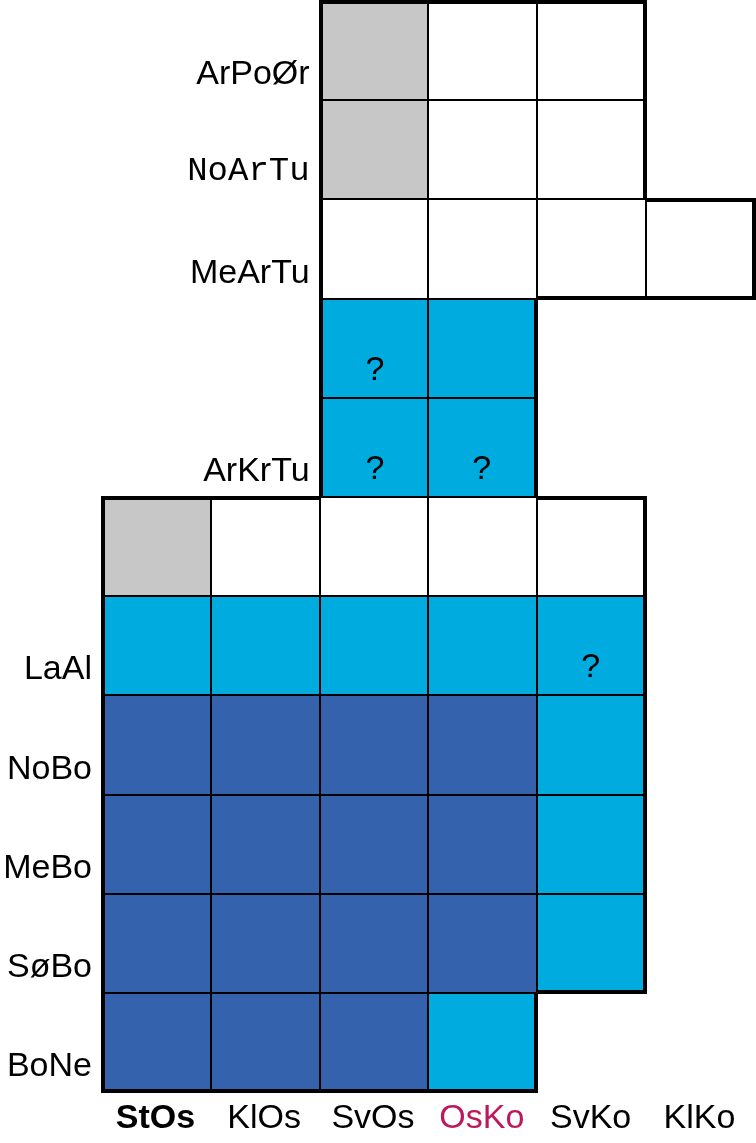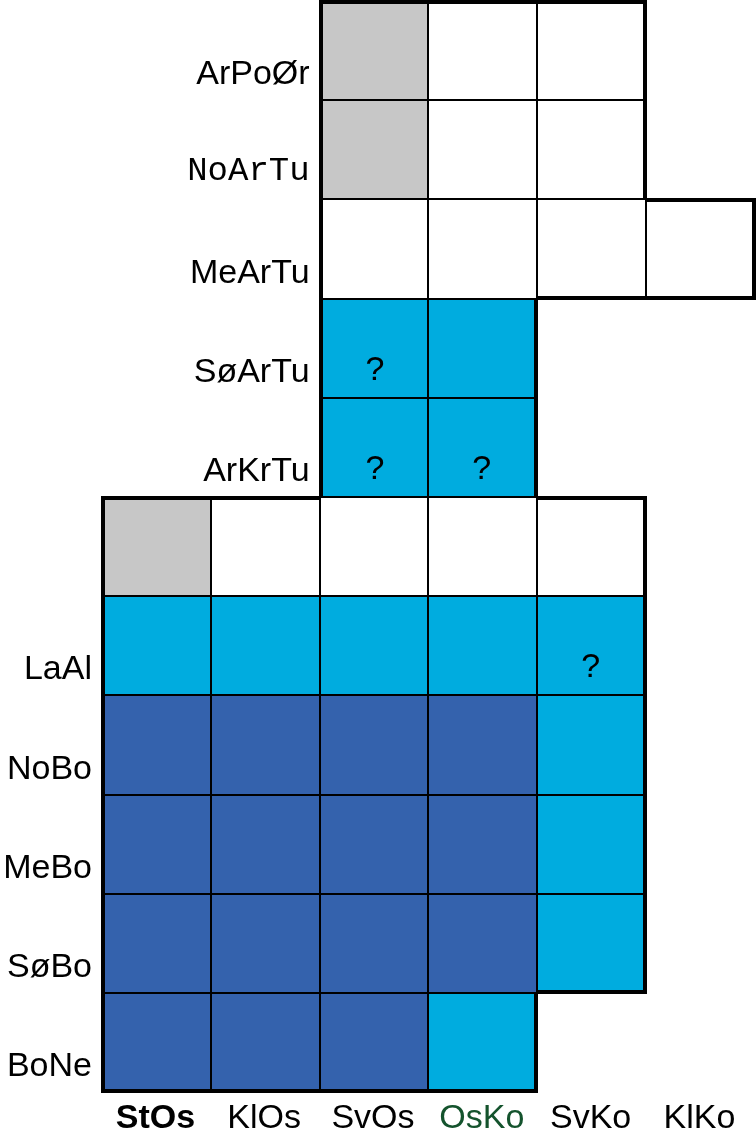--- a/index.html
+++ b/index.html
@@ -65,21 +65,20 @@
     <div class="cell" style="left: 536.2px; top: 0px; width: 110.8px; height: 101.2px; background: rgb(255, 255, 255); border-color: rgb(0, 0, 0); border-width: 4px 4px 2px 2px;"></div>
     <div class="row-label" style="left: 0px; top: 99.2px; height: 99.2px; width: 309.6px; color: rgb(0, 0, 0); font-family: Liberation Mono, monospace;">NoArTu</div>
     <div class="cell" style="left: 318.6px; top: 99.2px; width: 110.8px; height: 101.2px; background: rgb(199, 199, 199); border-color: rgb(0, 0, 0); border-width: 2px 2px 2px 4px;"></div>
     <div class="cell" style="left: 427.4px; top: 99.2px; width: 110.8px; height: 101.2px; background: rgb(255, 255, 255); border-color: rgb(0, 0, 0); border-width: 2px;"></div>
     <div class="cell" style="left: 536.2px; top: 99.2px; width: 110.8px; height: 101.2px; background: rgb(255, 255, 255); border-color: rgb(0, 0, 0); border-width: 2px 4px 2px 2px;"></div>
     <div class="row-label" style="left: 0px; top: 198.4px; height: 99.2px; width: 309.6px; color: rgb(0, 0, 0);">MeArTu</div>
     <div class="cell" style="left: 318.6px; top: 198.4px; width: 110.8px; height: 101.2px; background: rgb(255, 255, 255); border-color: rgb(0, 0, 0); border-width: 2px 2px 2px 4px;"></div>
     <div class="cell" style="left: 427.4px; top: 198.4px; width: 110.8px; height: 101.2px; background: rgb(255, 255, 255); border-color: rgb(0, 0, 0); border-width: 2px;"></div>
     <div class="cell" style="left: 536.2px; top: 198.4px; width: 110.8px; height: 101.2px; background: rgb(255, 255, 255); border-color: rgb(0, 0, 0); border-width: 2px 2px 4px;"></div>
     <div class="cell" style="left: 645px; top: 198.4px; width: 110.8px; height: 101.2px; background: rgb(255, 255, 255); border-color: rgb(0, 0, 0); border-width: 4px 4px 4px 2px;"></div>
-    <div class="row-label" style="left: 0px; top: 297.6px; height: 99.2px; width: 309.6px; color: rgb(0, 0, 0);">SøArTu</div>
     <div class="cell" style="left: 318.6px; top: 297.6px; width: 110.8px; height: 101.2px; background: rgb(0, 172, 223); border-color: rgb(0, 0, 0); border-width: 2px 2px 2px 4px;">
       <span class="mark" style="color: rgb(0, 0, 0);">?</span>
     </div>
     <div class="cell" style="left: 427.4px; top: 297.6px; width: 110.8px; height: 101.2px; background: rgb(0, 172, 223); border-color: rgb(0, 0, 0); border-width: 2px 4px 2px 2px;"></div>
     <div class="row-label" style="left: 0px; top: 396.8px; height: 99.2px; width: 309.6px; color: rgb(0, 0, 0);">ArKrTu</div>
     <div class="cell" style="left: 318.6px; top: 396.8px; width: 110.8px; height: 101.2px; background: rgb(0, 172, 223); border-color: rgb(0, 0, 0); border-width: 2px 2px 2px 4px;">
       <span class="mark" style="color: rgb(0, 0, 0);">?</span>
     </div>
     <div class="cell" style="left: 427.4px; top: 396.8px; width: 110.8px; height: 101.2px; background: rgb(0, 172, 223); border-color: rgb(0, 0, 0); border-width: 2px 4px 2px 2px;">
       <span class="mark" style="color: rgb(0, 0, 0);">?</span>
@@ -116,16 +115,16 @@
     <div class="cell" style="left: 427.4px; top: 892.8px; width: 110.8px; height: 101.2px; background: rgb(52, 98, 173); border-color: rgb(0, 0, 0); border-width: 2px;"></div>
     <div class="cell" style="left: 536.2px; top: 892.8px; width: 110.8px; height: 101.2px; background: rgb(0, 172, 223); border-color: rgb(0, 0, 0); border-width: 2px 4px 4px 2px;"></div>
     <div class="row-label" style="left: 0px; top: 992px; height: 99.2px; width: 92px; color: rgb(0, 0, 0);">BoNe</div>
     <div class="cell" style="left: 101px; top: 992px; width: 110.8px; height: 101.2px; background: rgb(52, 98, 173); border-color: rgb(0, 0, 0); border-width: 2px 2px 4px 4px;"></div>
     <div class="cell" style="left: 209.8px; top: 992px; width: 110.8px; height: 101.2px; background: rgb(52, 98, 173); border-color: rgb(0, 0, 0); border-width: 2px 2px 4px;"></div>
     <div class="cell" style="left: 318.6px; top: 992px; width: 110.8px; height: 101.2px; background: rgb(52, 98, 173); border-color: rgb(0, 0, 0); border-width: 2px 2px 4px;"></div>
     <div class="cell" style="left: 427.4px; top: 992px; width: 110.8px; height: 101.2px; background: rgb(0, 172, 223); border-color: rgb(0, 0, 0); border-width: 2px 4px 4px 2px;"></div>
     <div class="col-label" style="left: 101px; width: 108.8px; top: 1099.2px; color: rgb(0, 0, 0); font-weight: bold;">StOs</div>
     <div class="col-label" style="left: 209.8px; width: 108.8px; top: 1099.2px; color: rgb(0, 0, 0);">KlOs</div>
     <div class="col-label" style="left: 318.6px; width: 108.8px; top: 1099.2px; color: rgb(0, 0, 0);">SvOs</div>
-    <div class="col-label" style="left: 427.4px; width: 108.8px; top: 1099.2px; color: #14532d;">OsKo</div>
+    <div class="col-label" style="left: 427.4px; width: 108.8px; top: 1099.2px; color: #be185d;">OsKo</div>
     <div class="col-label" style="left: 536.2px; width: 108.8px; top: 1099.2px; color: rgb(0, 0, 0);">SvKo</div>
     <div class="col-label" style="left: 645px; width: 108.8px; top: 1099.2px; color: rgb(0, 0, 0);">KlKo</div>
   </div>
 
 </body></html>

